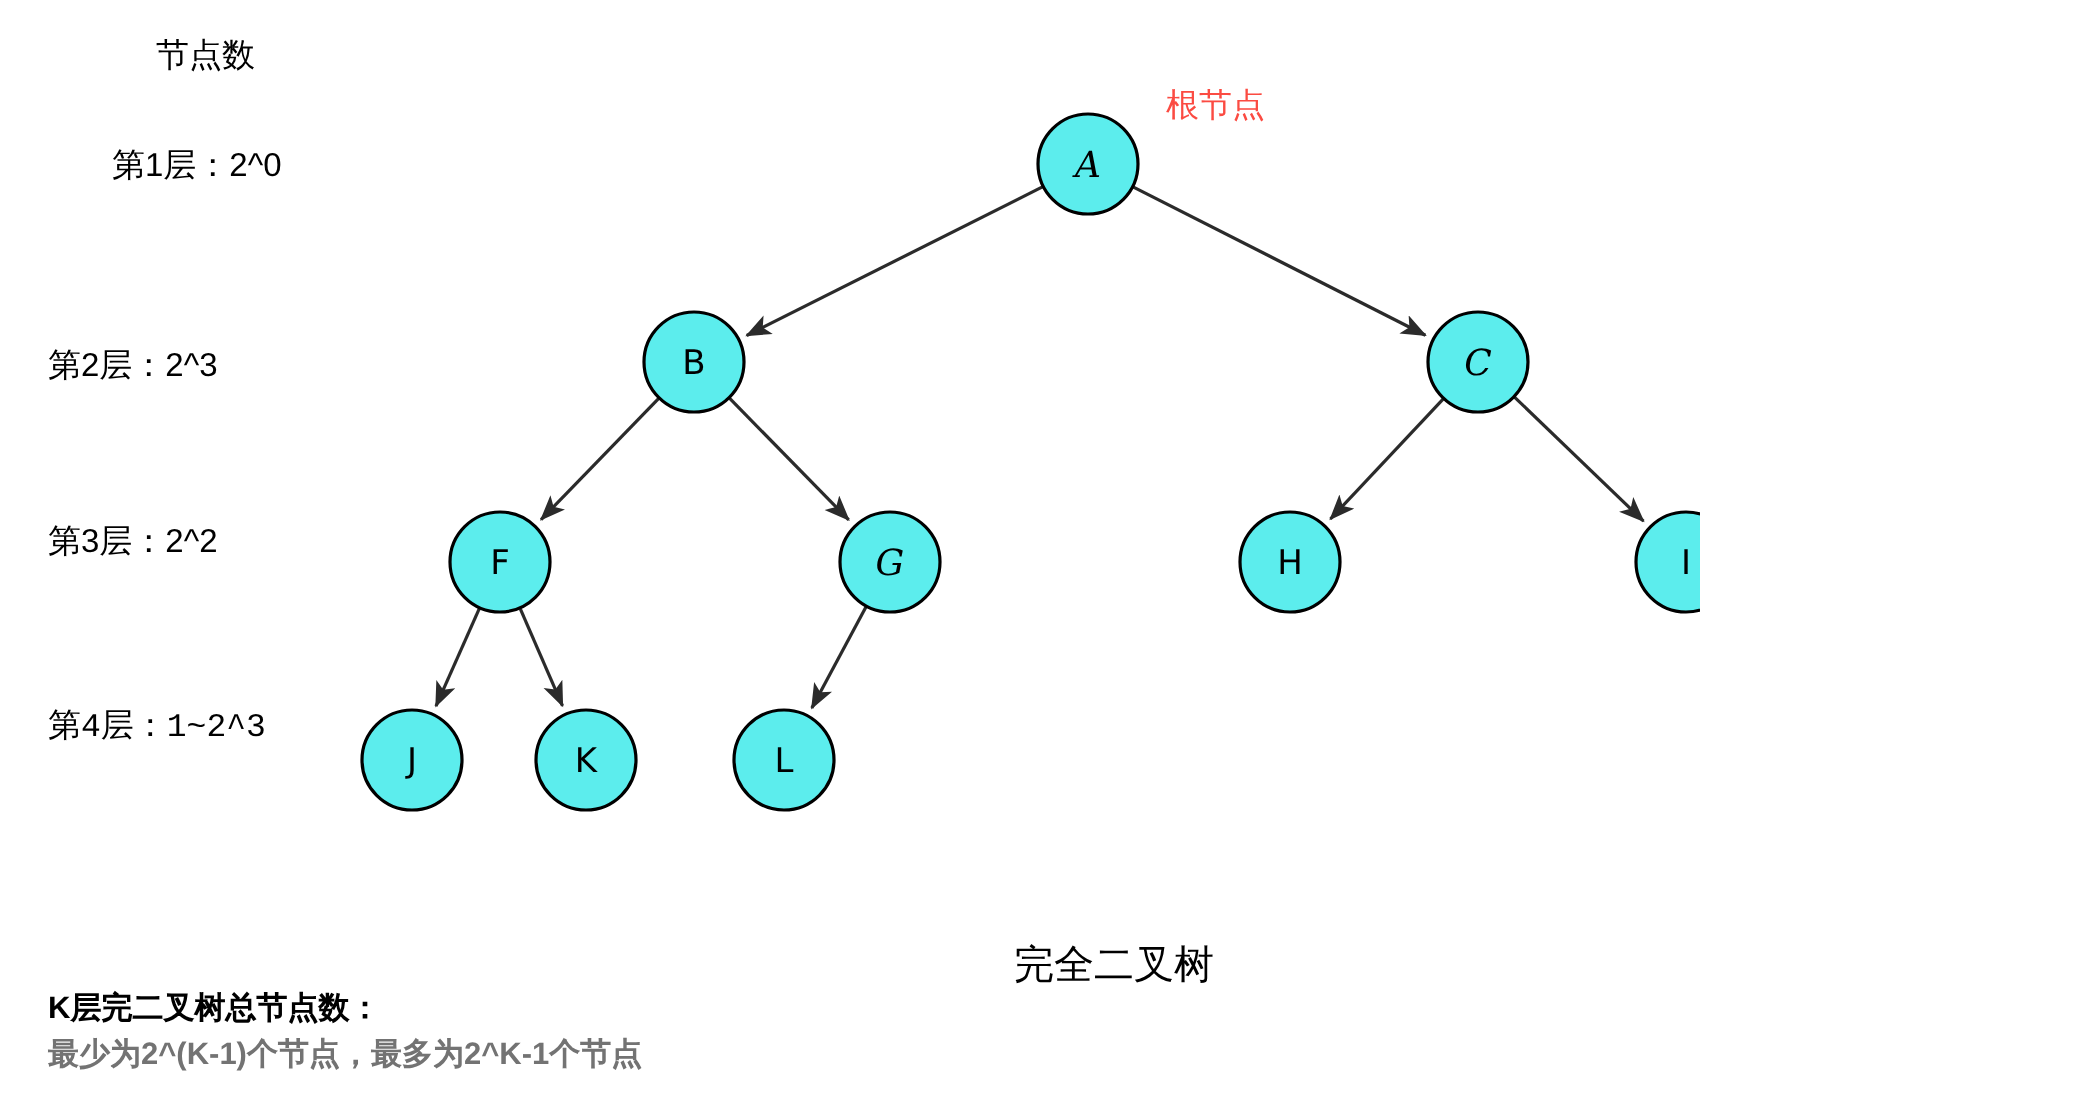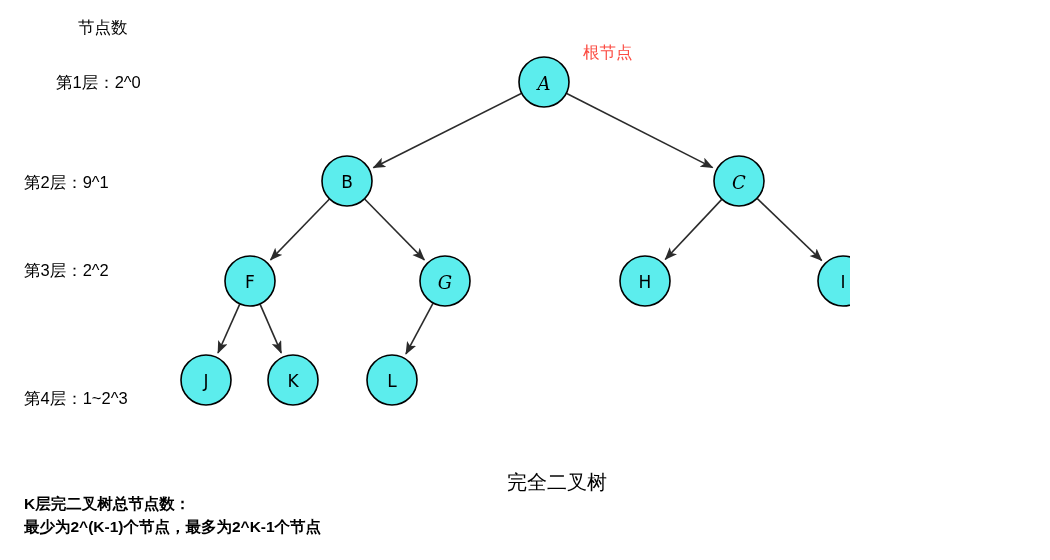--- a/index.html
+++ b/index.html
@@ -64,37 +64,37 @@
   .caption {
     font-size: 20px;
   }
   .foot-title {
     font-size: 15.5px;
     font-weight: bold;
   }
   .foot-formula {
     font-size: 15.5px;
     font-weight: bold;
-    color: #000000;
+    color: #737373;
   }
 </style>
 </head>
 <body>
 
 <div id="canvas">
 
   <div class="txt header-label" style="left:78px; top:17px;">节点数</div>
 
   <div class="txt level-label" style="left:24px; top:72px;margin-left:32px;">第1层：2^0</div>
 
-  <div class="txt level-label" style="left:24px; top:172px;">第2层：9^1</div>
+  <div class="txt level-label" style="left:24px; top:172px;">第2层：2^3</div>
 
   <div class="txt level-label" style="left:24px; top:260px;">第3层：2^2</div>
 
-  <div class="txt level-label" style="left:24px; top:388px;">第4层：1~2^3</div>
+  <div class="txt level-label" style="left:24px; top:352px;font-family:Liberation Mono, monospace;">第4层：1~2^3</div>
 
   <div class="txt root-note" style="left:583px; top:42px;">根节点</div>
 
   <svg id="tree-svg" viewBox="0 0 1050 560">
     <defs>
       <marker id="arrowhead" markerWidth="9" markerHeight="9" refX="7.5" refY="3.2" orient="auto" markerUnits="strokeWidth">
         <path d="M0,0 L8,3.2 L0,6.4 L1.9,3.2 z" fill="#2b2b2b"></path>
       </marker>
     </defs>
     <g id="edges-group">

